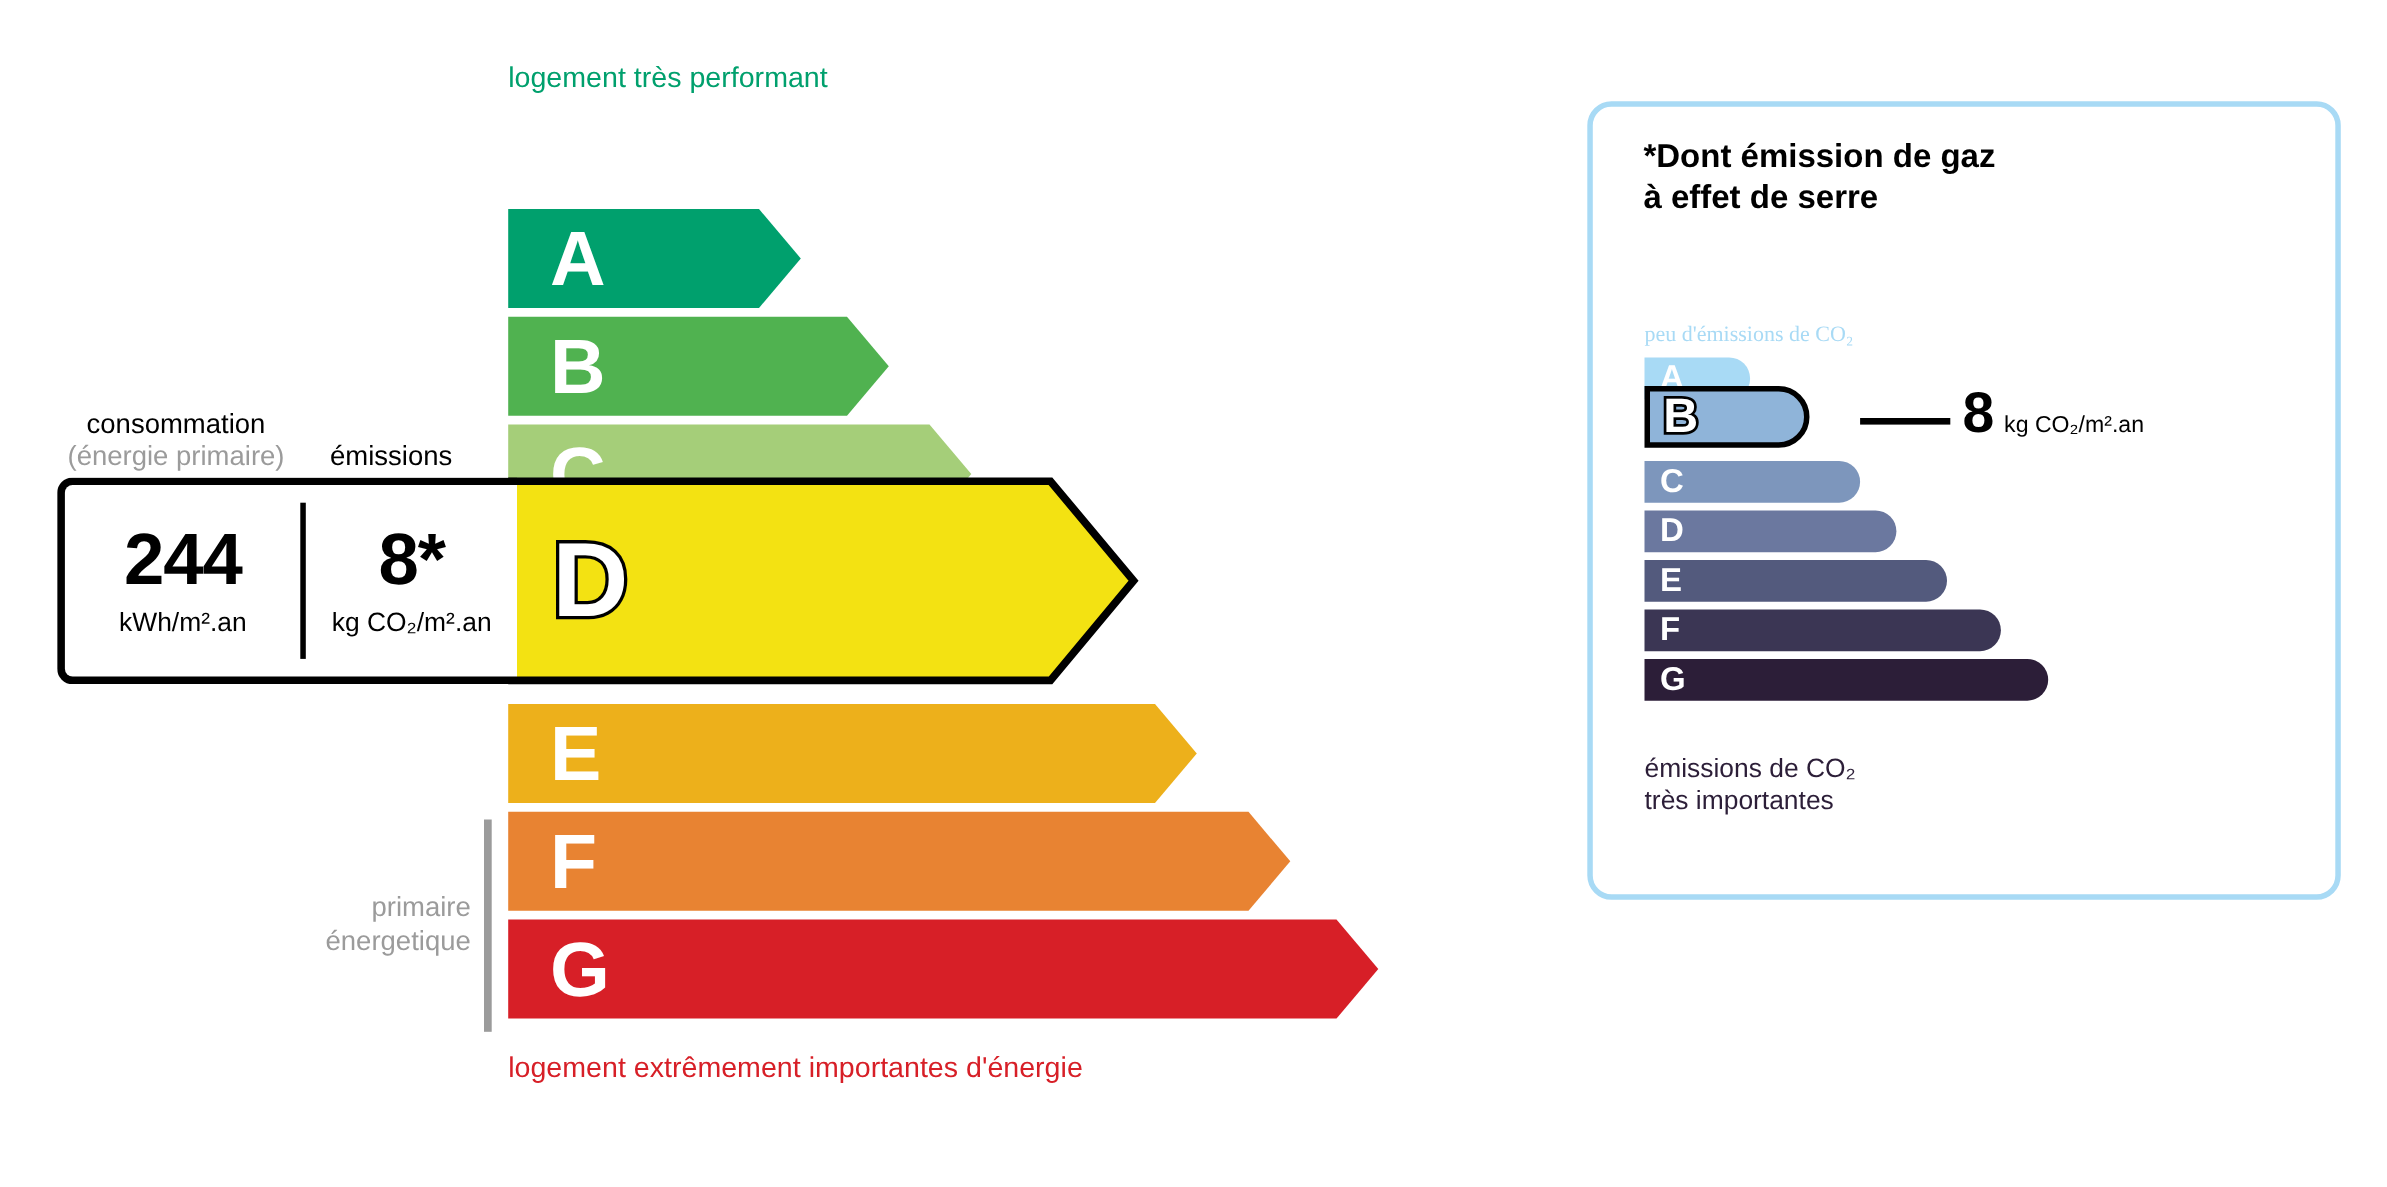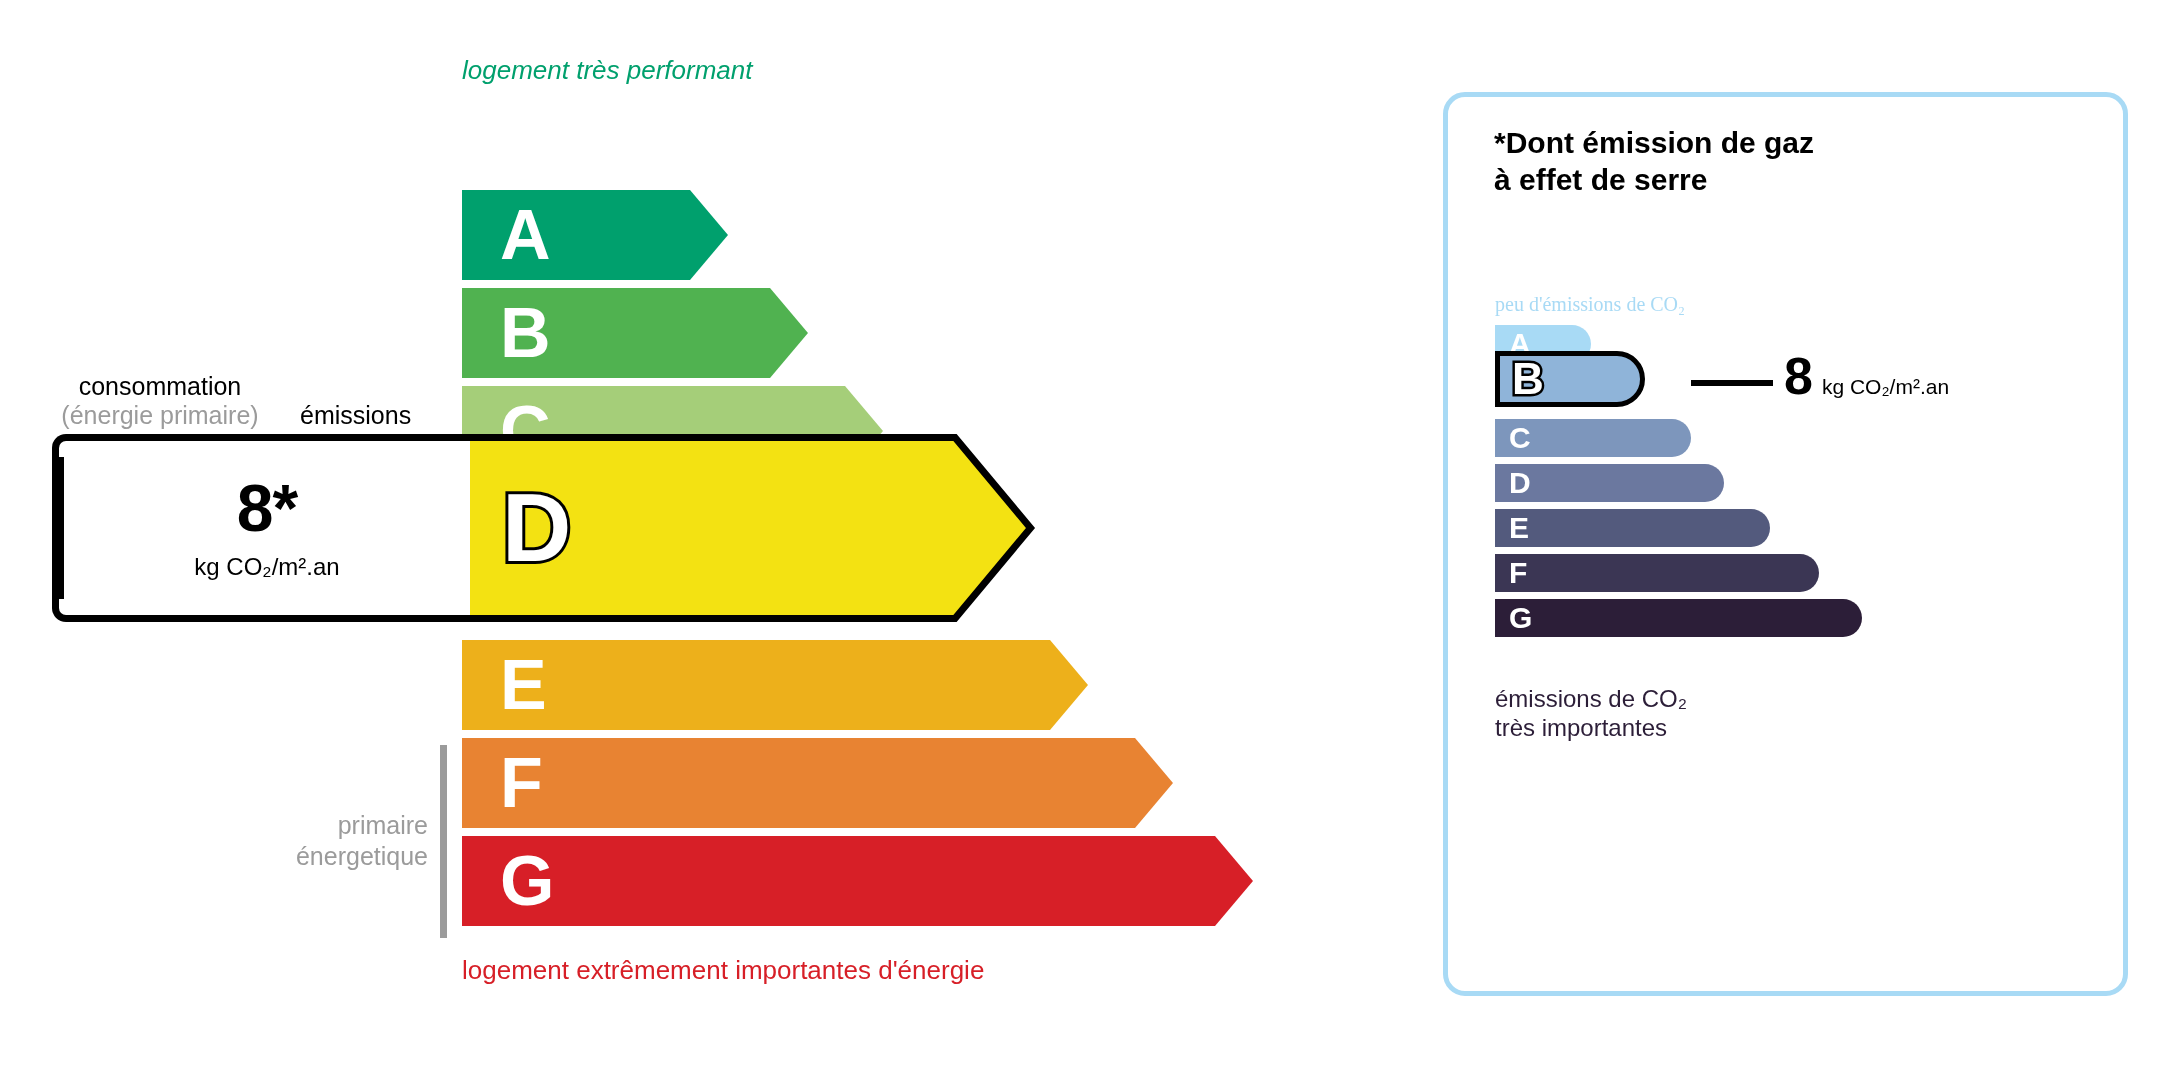--- a/index.html
+++ b/index.html
@@ -9,21 +9,21 @@
     font-family: "Liberation Sans", sans-serif;
     overflow: hidden;
   }
   #root { position: relative; width: 2170px; height: 1079px; }
 
   
   #energy-scale { position: absolute; left: 0; top: 0; width: 1300px; height: 1079px; }
 
   .top-caption {
     position: absolute; left: 462px; top: 55px;
-    font-size: 26px; color: #00A06D; white-space: nowrap; font-style: italic;
+    font-size: 26px; color: #00A06D; white-space: nowrap;
   }
   .bottom-caption {
     position: absolute; left: 462px; top: 955px;
     font-size: 26px; color: #D71F27; white-space: nowrap;
   }
 
   .band { position: absolute; left: 462px; }
   .band svg { display: block; overflow: visible; }
   .band .letter {
     position: absolute; left: 38px; top: 50%;
@@ -77,21 +77,21 @@
     width: 7px; height: 193px; background: #9b9b9b;
   }
   #passoire-label {
     position: absolute; left: 240px; top: 810px; width: 188px;
     text-align: right; font-size: 25px; color: #9b9b9b; line-height: 1.22;
   }
 
   
   #co2-panel {
     position: absolute; left: 1443px; top: 92px;
-    width: 685px; height: 904px;
+    width: 685px; height: 726px;
     border: 5px solid #A8DAF5;
     border-radius: 22px;
     background: #ffffff;
   }
   #co2-title {
     position: absolute; left: 46px; top: 28px;
     font-size: 30px; font-weight: bold; color: #000;
     line-height: 1.22; white-space: pre-line;
   }
   #co2-top-caption {
@@ -190,20 +190,24 @@
 
     <div class="bottom-caption">logement extrêmement importantes d'énergie</div>
 
     <div class="hdr" id="hdr-conso">
       <span>consommation</span>
       <span class="sub">(énergie primaire)</span>
     </div>
     <div class="hdr" id="hdr-emis">émissions</div>
 
     <div id="value-box">
+      <div class="cell primary">
+        <div class="big">244</div>
+        <div class="unit">kWh/m².an</div>
+      </div>
       <div class="divider"></div>
       <div class="cell">
         <div class="big">8*</div>
         <div class="unit">kg CO₂/m².an</div>
       </div>
     </div>
 
     <div id="passoire-bar"></div>
     <div id="passoire-label">
       <div>primaire</div>

